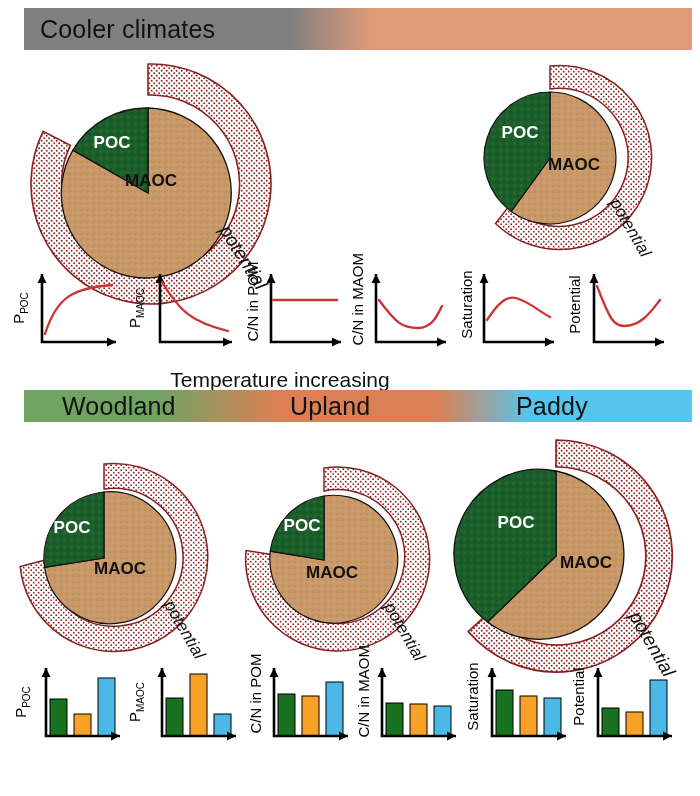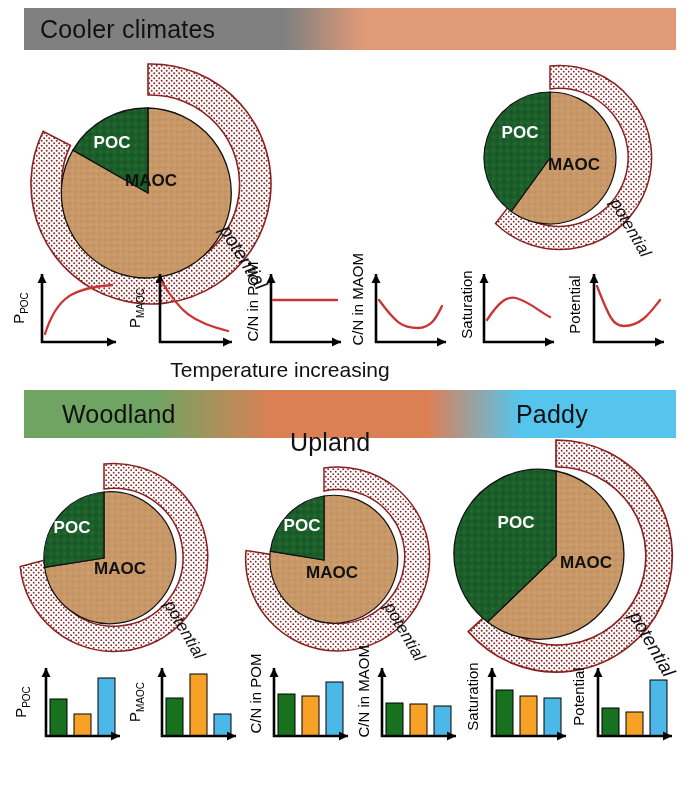--- a/index.html
+++ b/index.html
@@ -2,21 +2,21 @@
 <html><head>
 <meta charset="utf-8">
 <style>
   html,body{margin:0;padding:0;background:#fff;}
   body{width:700px;height:796px;position:relative;overflow:hidden;
        font-family:"Liberation Sans",sans-serif;color:#000;}
 
   .panel{position:absolute;left:0;width:700px;}
 
   
-  .gradbar{position:absolute;display:block;}
+  .gradbar{position:absolute;display:block;padding-left:16px;}
   .gradbar .seg{position:absolute;top:0;height:100%;display:flex;
                 align-items:center;}
   .gradbar .lbl{font-size:25px;color:#111;white-space:nowrap;letter-spacing:.2px;}
 
   
   .donut{position:absolute;}
   .donut svg{display:block;overflow:visible;}
   .wlabel{font-family:"Liberation Sans",sans-serif;font-weight:bold;font-size:17px;}
   .wlabel.poc{fill:#ffffff;}
   .wlabel.maoc{fill:#111111;}
@@ -174,31 +174,31 @@
   <div class="mini" style="left:562px;top:268px;width:108px;height:84px;">
     <div class="ylab" style="left:-22px;top:28px;width:68px;text-align:center;">Potential</div>
     <svg width="108" height="84" viewBox="0 0 108 84">
       <path d="M 32 6 L 32 74 L 102 74" fill="none" stroke="#000" stroke-width="2.6"></path>
       <path d="M 32 6 l -4.5 9 l 9 0 z" fill="#000"></path>
       <path d="M 102 74 l -9 -4.5 l 0 9 z" fill="#000"></path>
       <path d="M 35 18 C 48 52, 52 58, 62 58 C 80 58, 90 42, 98 32" fill="none" stroke="#CC3333" stroke-width="2.3" stroke-linecap="round"></path>
     </svg>
   </div>
 
-  <div class="caption" style="left:0;top:358px;width:560px;">Temperature increasing</div>
+  <div class="caption" style="left:0;top:368px;width:560px;">Temperature increasing</div>
 </div>
 
 <div class="panel" id="panel-landuse" style="top:384px;height:412px;">
 
-  <div class="gradbar" style="left:24px;top:6px;width:652px;height:48px;
+  <div class="gradbar" style="left:24px;top:6px;width:652px;height:32px;
               background:linear-gradient(to right,#6FA463 0%,#6FA463 20%,#DB8055 38%,#DB8055 62%,#55C5EE 76%,#55C5EE 100%);">
     <div class="seg" style="left:38px;">
       <span class="lbl">Woodland</span>
     </div>
-    <div class="seg" style="left:266px;margin-top:28px;">
+    <div class="seg" style="left:266px;">
       <span class="lbl">Upland</span>
     </div>
     <div class="seg" style="left:492px;">
       <span class="lbl">Paddy</span>
     </div>
   </div>
 
   <div class="donut" style="left:0px;top:70px;width:235px;height:200px;">
     <svg width="235" height="200" viewBox="0 0 235 200">
       <defs>

